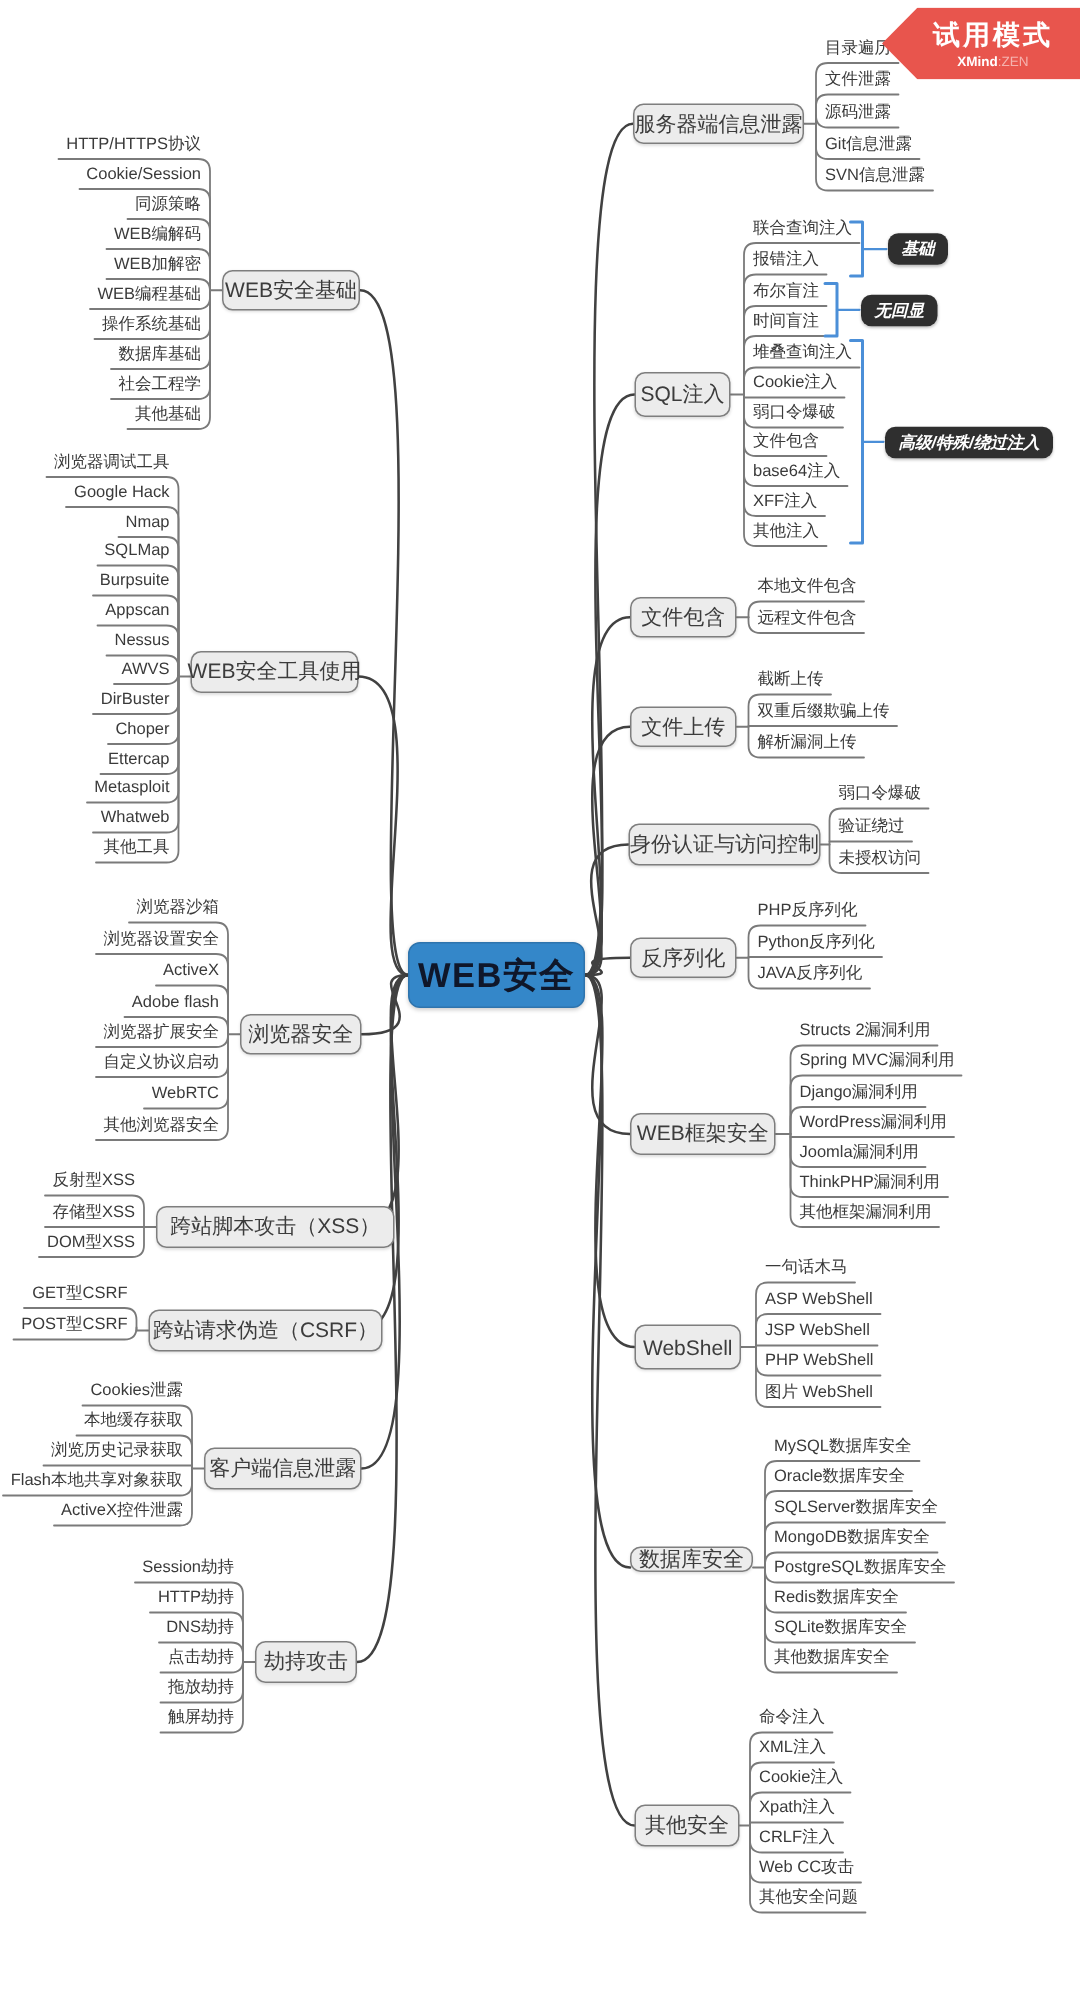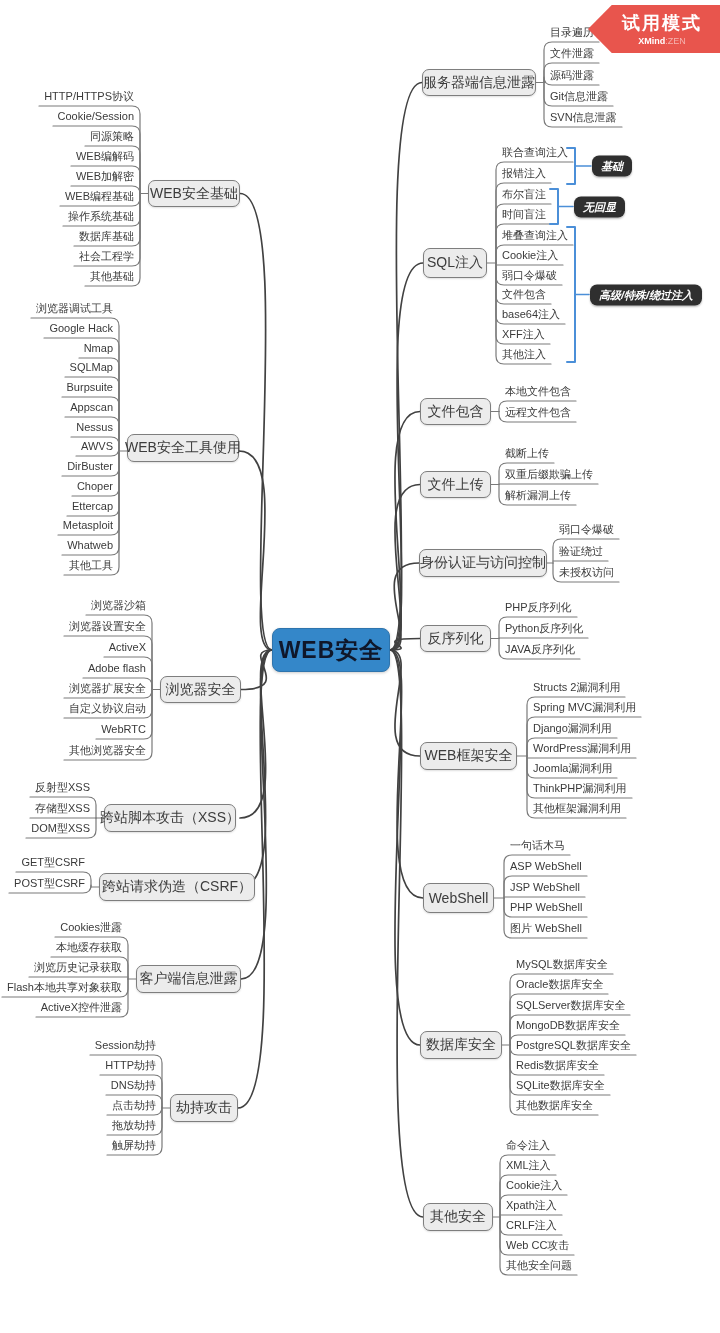--- a/index.html
+++ b/index.html
@@ -223,21 +223,21 @@
     <div class="child" style="bottom: 758px; right: 605px;">其他工具</div>
     <div class="node" style="left: 160px; top: 676px; width: 81px; height: 27px;">浏览器安全</div>
     <div class="child" style="bottom: 718px; right: 572px;">浏览器沙箱</div>
     <div class="child" style="bottom: 697px; right: 572px;">浏览器设置安全</div>
     <div class="child" style="bottom: 676px; right: 572px;">ActiveX</div>
     <div class="child" style="bottom: 655px; right: 572px;">Adobe flash</div>
     <div class="child" style="bottom: 635px; right: 572px;">浏览器扩展安全</div>
     <div class="child" style="bottom: 615px; right: 572px;">自定义协议启动</div>
     <div class="child" style="bottom: 594px; right: 572px;">WebRTC</div>
     <div class="child" style="bottom: 573px; right: 572px;">其他浏览器安全</div>
-    <div class="node" style="left: 104px; top: 804px; width: 132px; height: 28px;">跨站脚本攻击（XSS）</div>
+    <div class="node" style="left: 104px; top: 804px; width: 159px; height: 28px;">跨站脚本攻击（XSS）</div>
     <div class="child" style="bottom: 536px; right: 628px;">反射型XSS</div>
     <div class="child" style="bottom: 515px; right: 628px;">存储型XSS</div>
     <div class="child" style="bottom: 495px; right: 628px;">DOM型XSS</div>
     <div class="node" style="left: 99px; top: 873px; width: 156px; height: 28px;">跨站请求伪造（CSRF）</div>
     <div class="child" style="bottom: 461px; right: 633px;">GET型CSRF</div>
     <div class="child" style="bottom: 440px; right: 633px;">POST型CSRF</div>
     <div class="node" style="left: 136px; top: 965px; width: 105px; height: 28px;">客户端信息泄露</div>
     <div class="child" style="bottom: 396px; right: 596px;">Cookies泄露</div>
     <div class="child" style="bottom: 376px; right: 596px;">本地缓存获取</div>
     <div class="child" style="bottom: 356px; right: 596px;">浏览历史记录获取</div>
@@ -293,21 +293,21 @@
     <div class="child" style="bottom: 575px; left: 531px;">WordPress漏洞利用</div>
     <div class="child" style="bottom: 555px; left: 531px; margin-top: 47px;">Joomla漏洞利用</div>
     <div class="child" style="bottom: 535px; left: 531px;">ThinkPHP漏洞利用</div>
     <div class="child" style="bottom: 515px; left: 531px;">其他框架漏洞利用</div>
     <div class="node" style="left: 423px; top: 883px; width: 71px; height: 30px;">WebShell</div>
     <div class="child" style="bottom: 478px; left: 508px;">一句话木马</div>
     <div class="child" style="bottom: 457px; left: 508px;">ASP WebShell</div>
     <div class="child" style="bottom: 436px; left: 508px;">JSP WebShell</div>
     <div class="child" style="bottom: 416px; left: 508px;">PHP WebShell</div>
     <div class="child" style="bottom: 395px; left: 508px;">图片 WebShell</div>
-    <div class="node" style="left: 420px; top: 1031px; width: 82px; height: 28px;">数据库安全</div>
+    <div class="node" style="left: 420px; top: 1031px; width: 82px; height: 17px;">数据库安全</div>
     <div class="child" style="bottom: 359px; left: 514px;">MySQL数据库安全</div>
     <div class="child" style="bottom: 339px; left: 514px;">Oracle数据库安全</div>
     <div class="child" style="bottom: 318px; left: 514px;">SQLServer数据库安全</div>
     <div class="child" style="bottom: 298px; left: 514px;">MongoDB数据库安全</div>
     <div class="child" style="bottom: 278px; left: 514px;">PostgreSQL数据库安全</div>
     <div class="child" style="bottom: 258px; left: 514px;">Redis数据库安全</div>
     <div class="child" style="bottom: 238px; left: 514px;">SQLite数据库安全</div>
     <div class="child" style="bottom: 218px; left: 514px;">其他数据库安全</div>
     <div class="node" style="left: 423px; top: 1203px; width: 70px; height: 28px;">其他安全</div>
     <div class="child" style="bottom: 178px; left: 504px;">命令注入</div>

